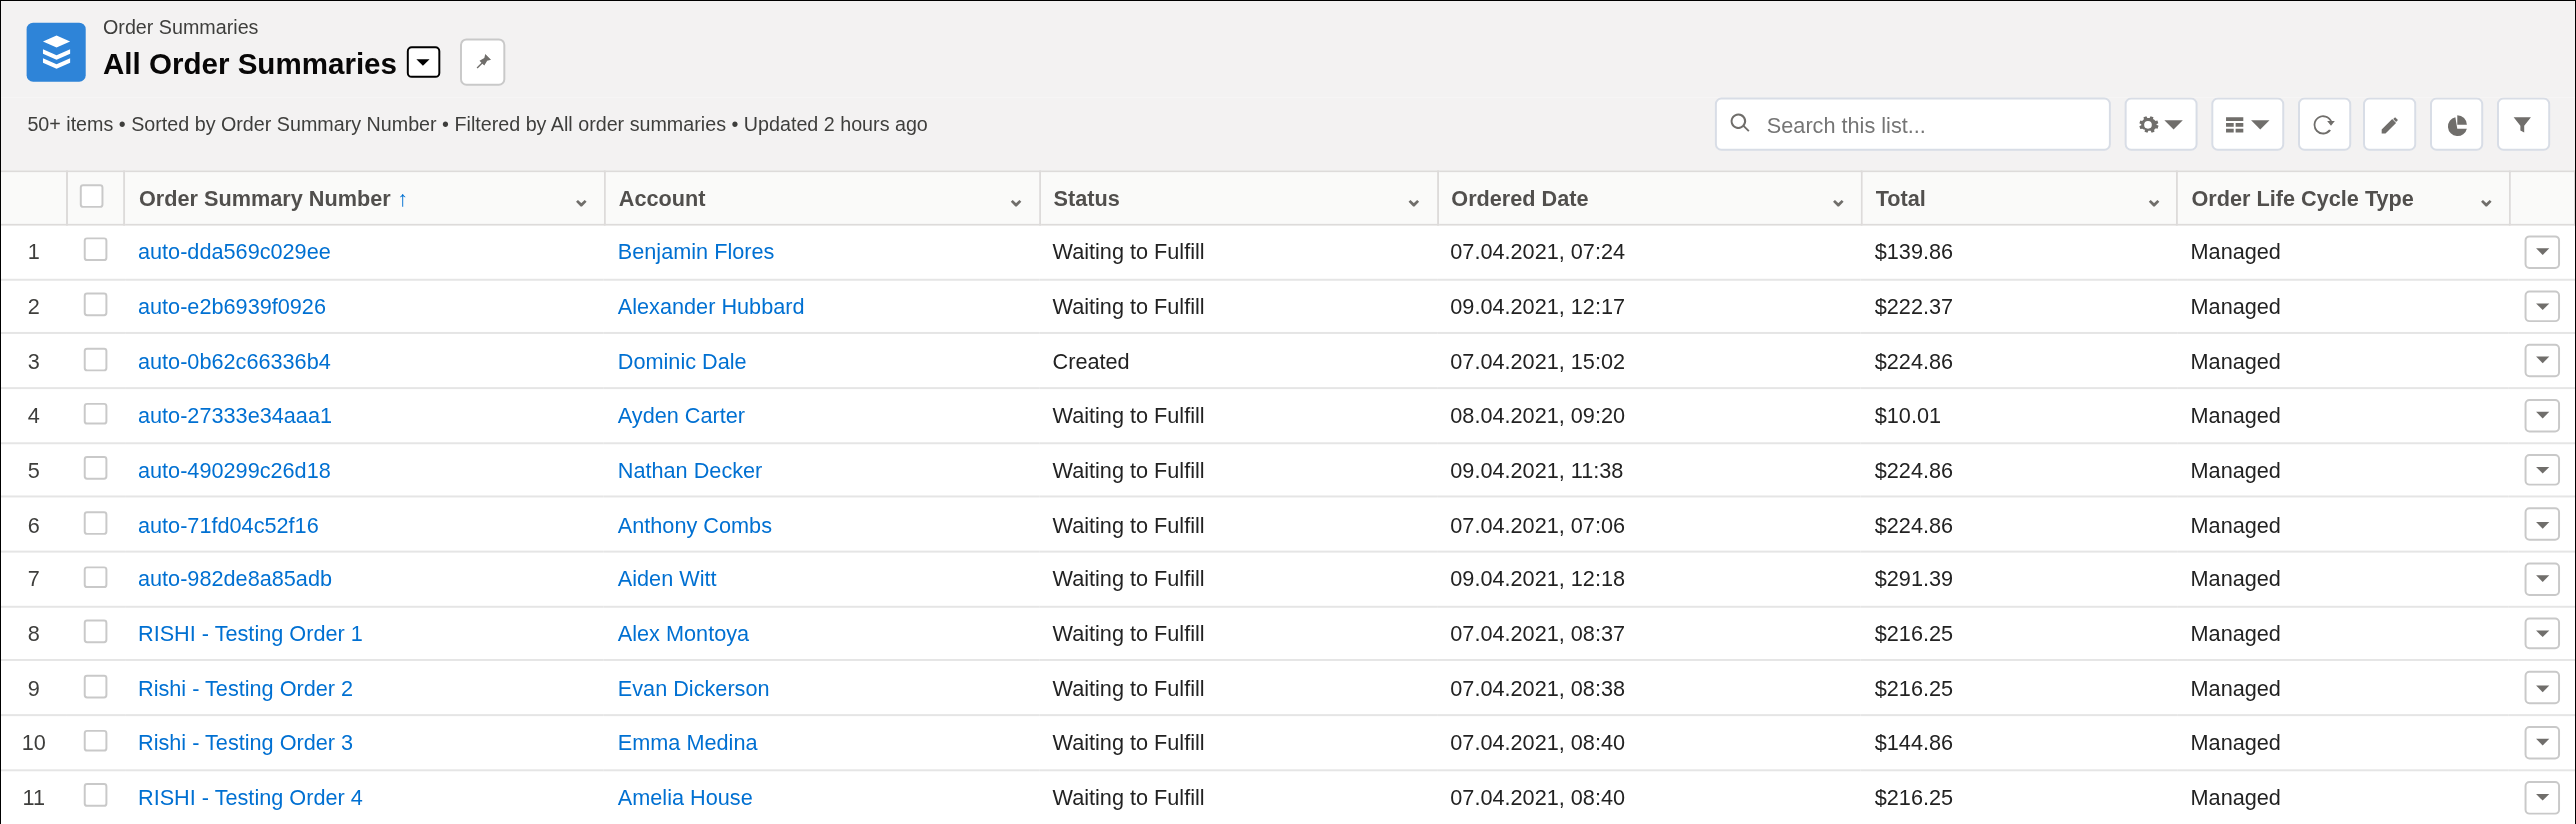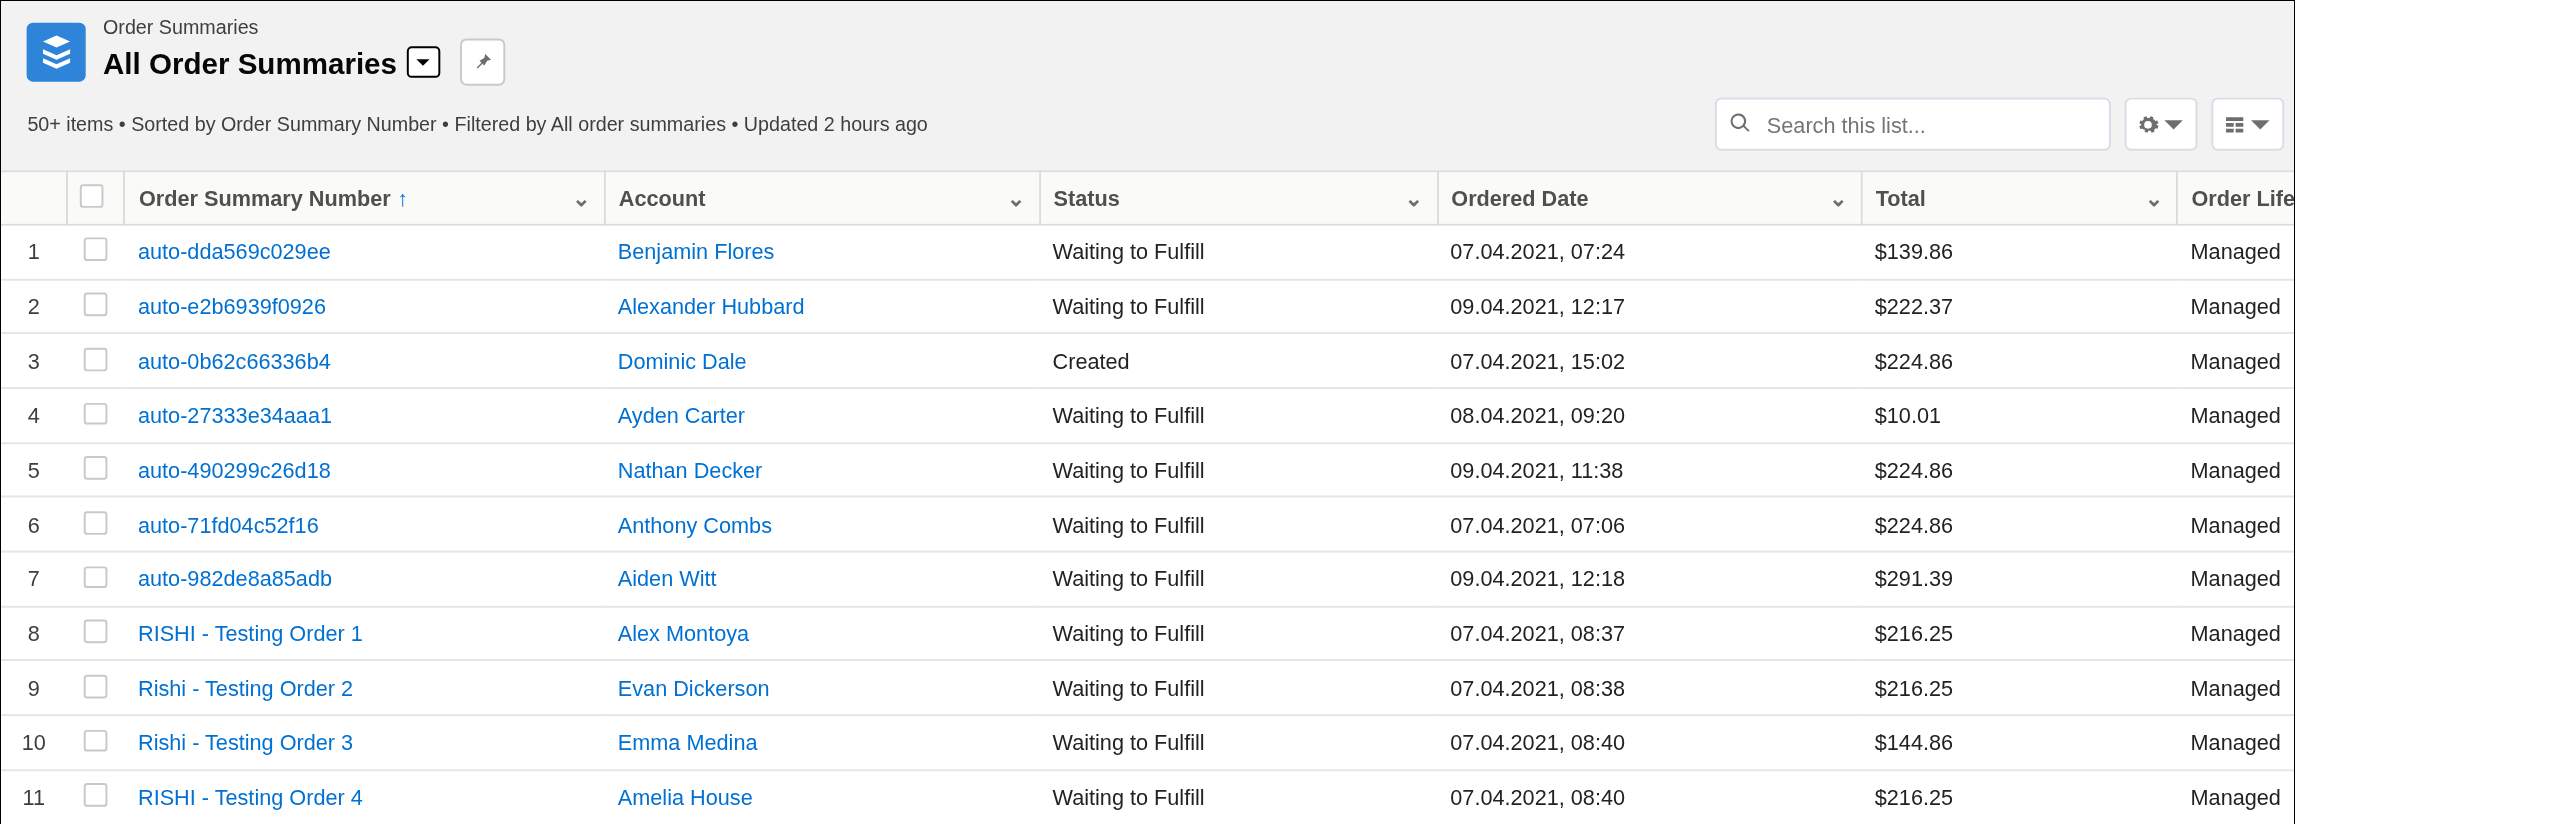--- a/index.html
+++ b/index.html
@@ -1,17 +1,17 @@
 <!DOCTYPE html>
 <html style="font-size:13.4px"><head>
 <meta charset="utf-8">
 <style>
 * { box-sizing: border-box; margin: 0; padding: 0; }
 body { font-family: -apple-system, BlinkMacSystemFont, "Segoe UI", Arial, sans-serif; font-size: 11px; color: #222; background: #fff; width: 2576px; height: 825px; transform-origin: top left; }
-.page { border: 1.7px solid #000; width: 2295px; height: 825px; overflow: hidden; }
+.page { border: 1.7px solid #000; width: 2576px; height: 825px; overflow: hidden; }
 .inner { transform: scale(1.97); transform-origin: top left; width: 1307px; height: 418px; }
 .header { background: #f3f2f2; padding: 8.4px 13.4px 6.7px 13.4px; display: flex; align-items: center; position: relative; }
 .obj-icon { width: 30px; height: 30px; background: #2e84d8; border-radius: 3.3px; display: flex; align-items: center; justify-content: center; margin-right: 8.4px; flex-shrink: 0; }
 .obj-icon svg { width: 18.4px; height: 18.4px; fill: #fff; }
 .title-block { display: flex; flex-direction: column; }
 .obj-label { font-size: 10px; color: #3e3e3c; }
 .view-row { display: flex; align-items: center; gap: 5px; }
 .view-name { font-size: 15px; font-weight: 700; color: #080707; }
 .caret-btn { width: 16.7px; height: 16.7px; border: 0.8px solid #000; border-radius: 2.5px; display: flex; align-items: center; justify-content: center; background: #fff; cursor: pointer; }
 .pin-btn { width: 23.4px; height: 23.4px; border: 0.8px solid #c9c9c9; border-radius: 3.3px; display: flex; align-items: center; justify-content: center; background: #fff; cursor: pointer; margin-left: 5px; }

